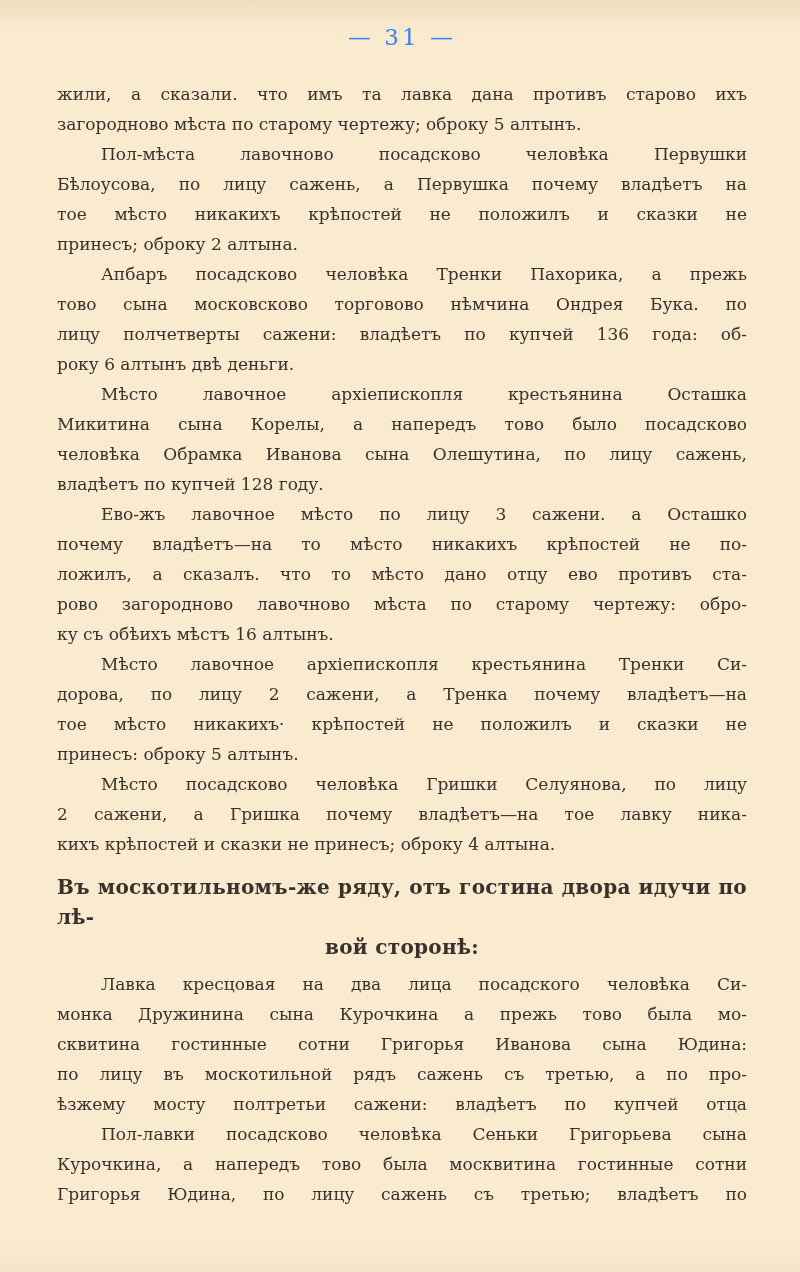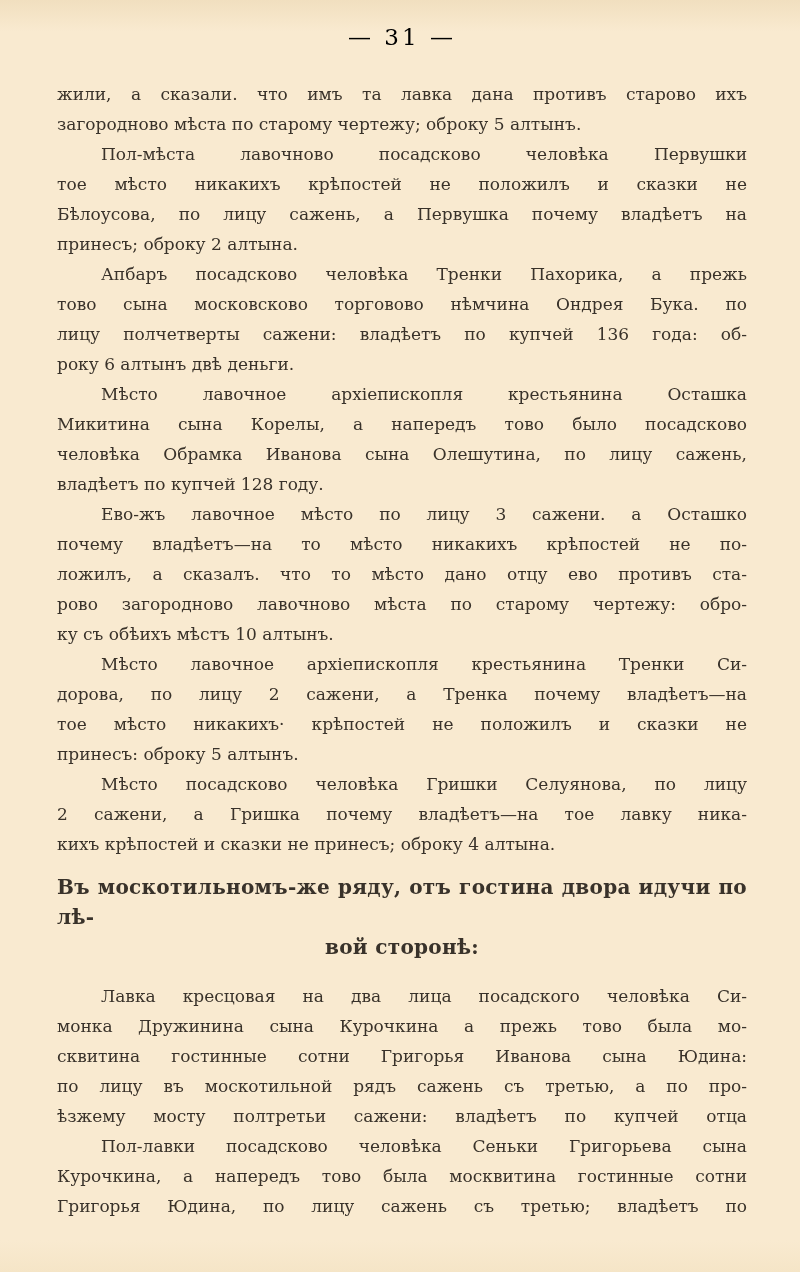--- a/index.html
+++ b/index.html
@@ -17,21 +17,21 @@
   .page {
     box-sizing: border-box;
     width: 800px;
     height: 1272px;
     padding: 24px 53px 0 57px;
   }
   .page-number {
     text-align: center;
     font-size: 23px;
     letter-spacing: 3px;
-    color: #000000;
+    color: #3b82f6;
     margin-bottom: 29px;
   }
   .text-block {
     width: 690px;
   }
   .line {
     font-size: 17px;
     line-height: 30px;
     text-align: justify;
     text-align-last: justify;
@@ -39,21 +39,21 @@
   }
   .line.last {
     text-align-last: left;
   }
   .block.paragraph.indent .line.first {
     text-indent: 44px;
   }
   .block.heading {
     font-weight: bold;
     margin-top: 13px;
-    margin-bottom: 19px;
+    margin-bottom: 7px;
   }
   .block.heading .line {
     font-size: 20px;
     letter-spacing: 0.3px;
   }
   .block.heading .line.center {
     text-align: right;
     text-align-last: center;
   }
 </style>
@@ -62,42 +62,42 @@
 
 <div class="page">
   <div class="page-number">— 31 —</div>
   <div class="text-block">
       <div class="block paragraph">
         <div class="line first">жили, а сказали. что имъ та лавка дана противъ старово ихъ</div>
         <div class="line last">загородново мѣста по старому чертежу; оброку 5 алтынъ.</div>
       </div>
       <div class="block paragraph indent">
         <div class="line first">Пол-мѣста лавочново посадсково человѣка Первушки</div>
+        <div class="line">Бѣлоусова, по лицу сажень, а Первушка почему владѣетъ на</div>
         <div class="line">тое мѣсто никакихъ крѣпостей не положилъ и сказки не</div>
-        <div class="line">Бѣлоусова, по лицу сажень, а Первушка почему владѣетъ на</div>
         <div class="line last">принесъ; оброку 2 алтына.</div>
       </div>
       <div class="block paragraph indent">
         <div class="line first">Апбаръ посадсково человѣка Тренки Пахорика, а прежь</div>
         <div class="line">тово сына московсково торговово нѣмчина Ондрея Бука. по</div>
         <div class="line">лицу полчетверты сажени: владѣетъ по купчей 136 года: об-</div>
         <div class="line last">року 6 алтынъ двѣ деньги.</div>
       </div>
       <div class="block paragraph indent">
         <div class="line first">Мѣсто лавочное архіепископля крестьянина Осташка</div>
         <div class="line">Микитина сына Корелы, а напередъ тово было посадсково</div>
         <div class="line">человѣка Обрамка Иванова сына Олешутина, по лицу сажень,</div>
         <div class="line last">владѣетъ по купчей 128 году.</div>
       </div>
       <div class="block paragraph indent">
         <div class="line first">Ево-жъ лавочное мѣсто по лицу 3 сажени. а Осташко</div>
         <div class="line">почему владѣетъ—на то мѣсто никакихъ крѣпостей не по-</div>
         <div class="line">ложилъ, а сказалъ. что то мѣсто дано отцу ево противъ ста-</div>
         <div class="line">рово загородново лавочново мѣста по старому чертежу: обро-</div>
-        <div class="line last">ку съ обѣихъ мѣстъ 10 алтынъ.</div>
+        <div class="line last">ку съ обѣихъ мѣстъ 16 алтынъ.</div>
       </div>
       <div class="block paragraph indent">
         <div class="line first">Мѣсто лавочное архіепископля крестьянина Тренки Си-</div>
         <div class="line">дорова, по лицу 2 сажени, а Тренка почему владѣетъ—на</div>
         <div class="line">тое мѣсто никакихъ· крѣпостей не положилъ и сказки не</div>
         <div class="line last">принесъ: оброку 5 алтынъ.</div>
       </div>
       <div class="block paragraph indent">
         <div class="line first">Мѣсто посадсково человѣка Гришки Селуянова, по лицу</div>
         <div class="line">2 сажени, а Гришка почему владѣетъ—на тое лавку ника-</div>

